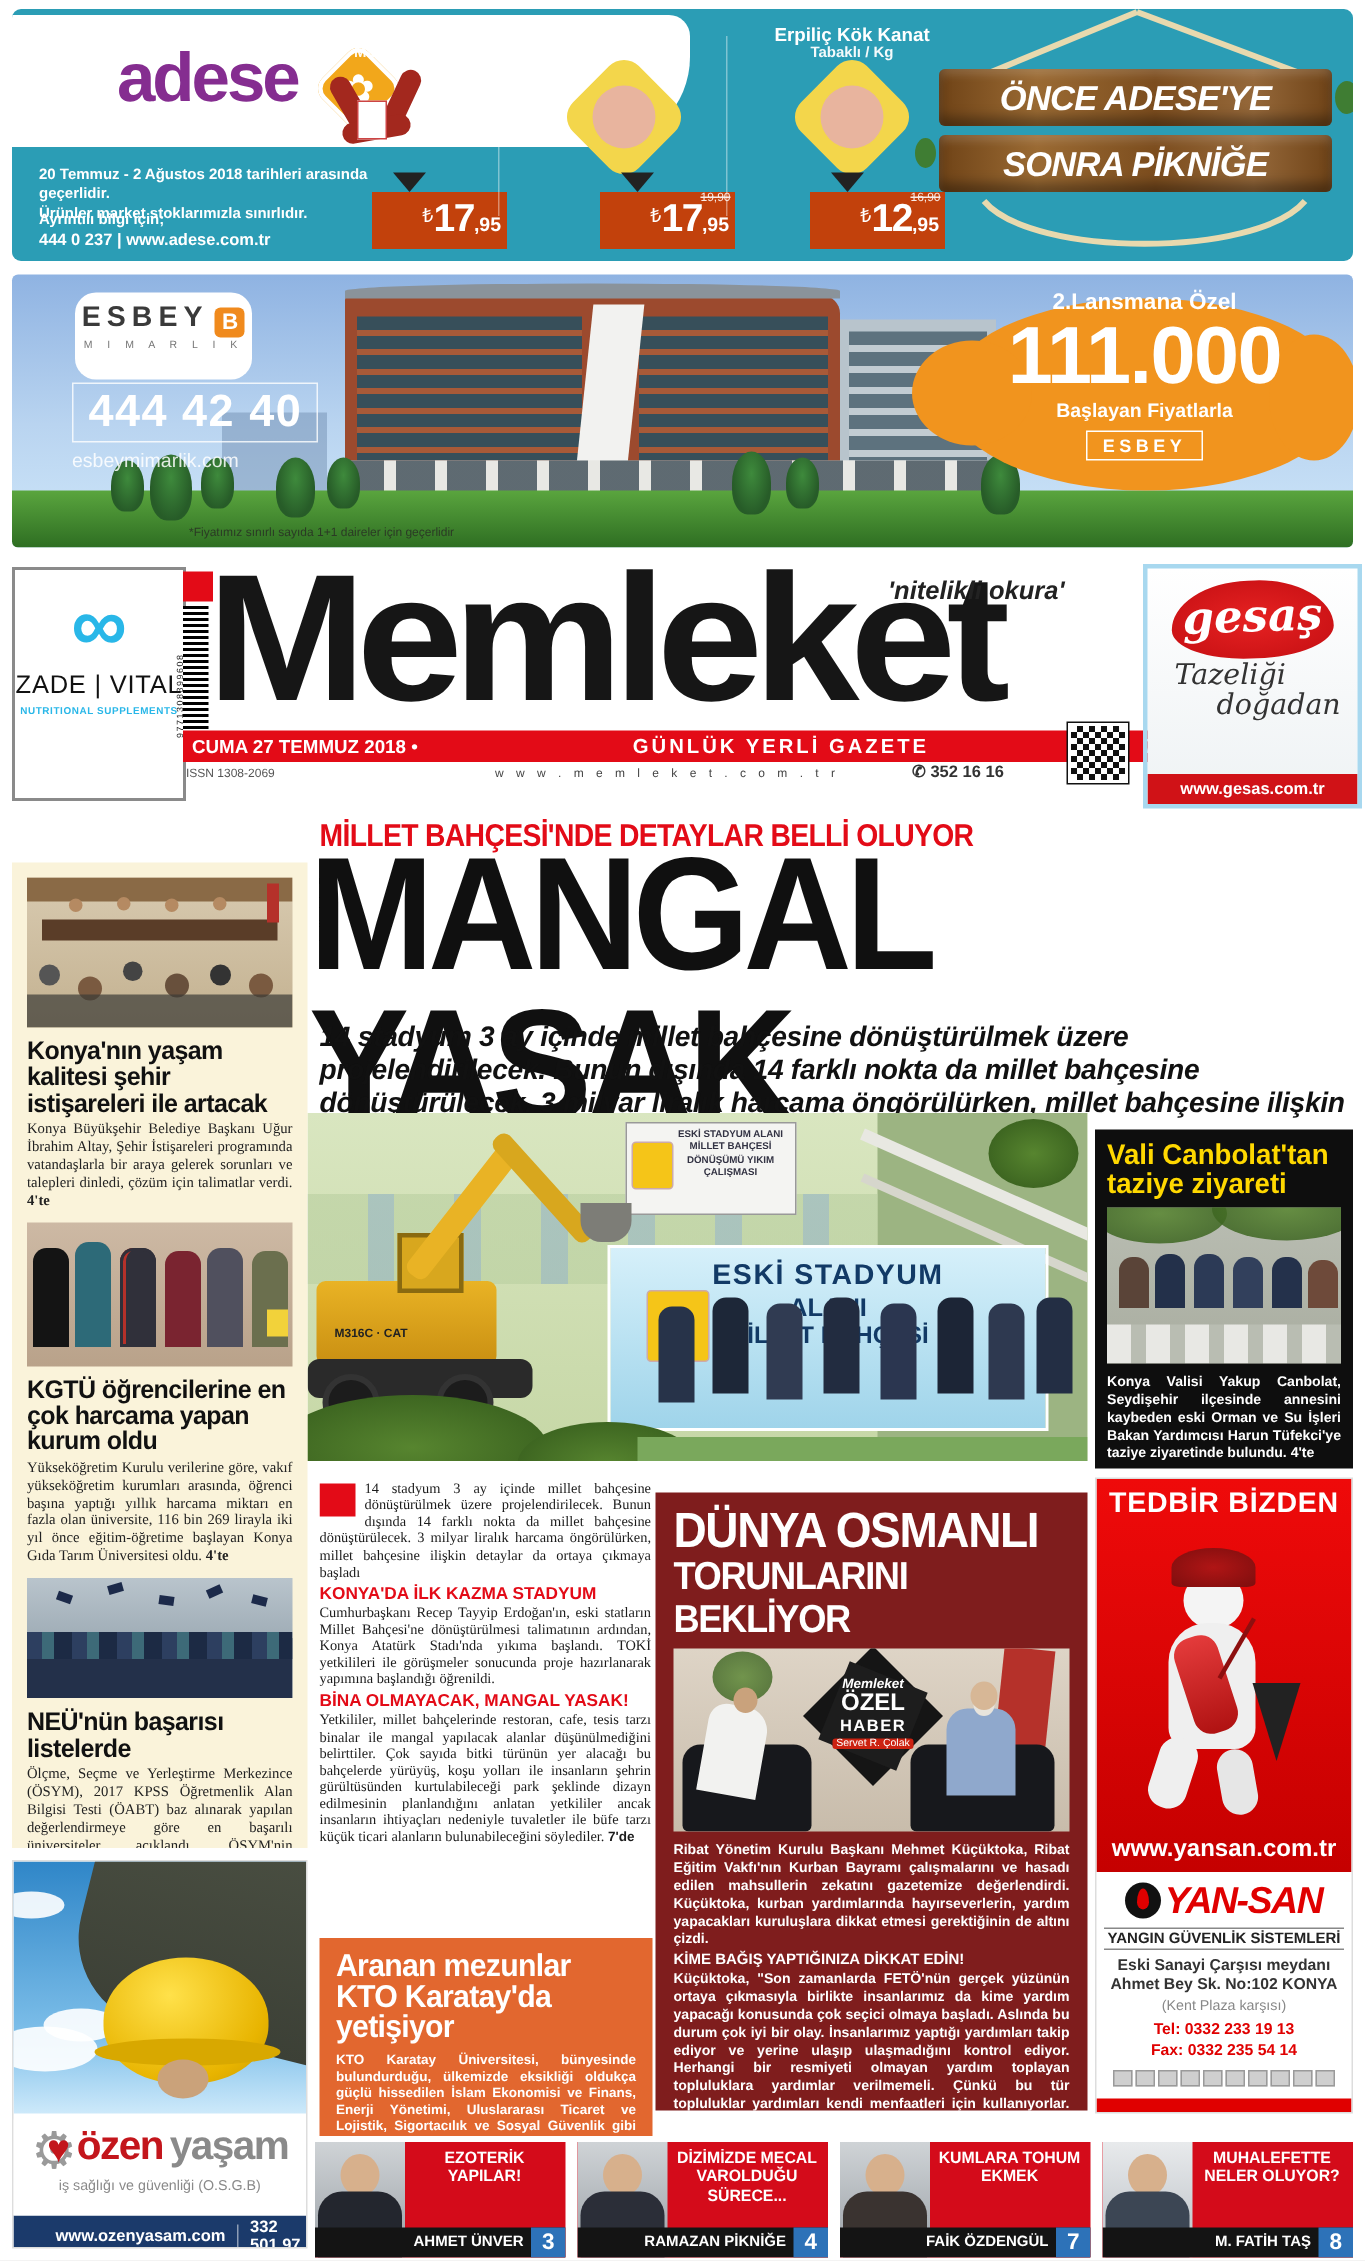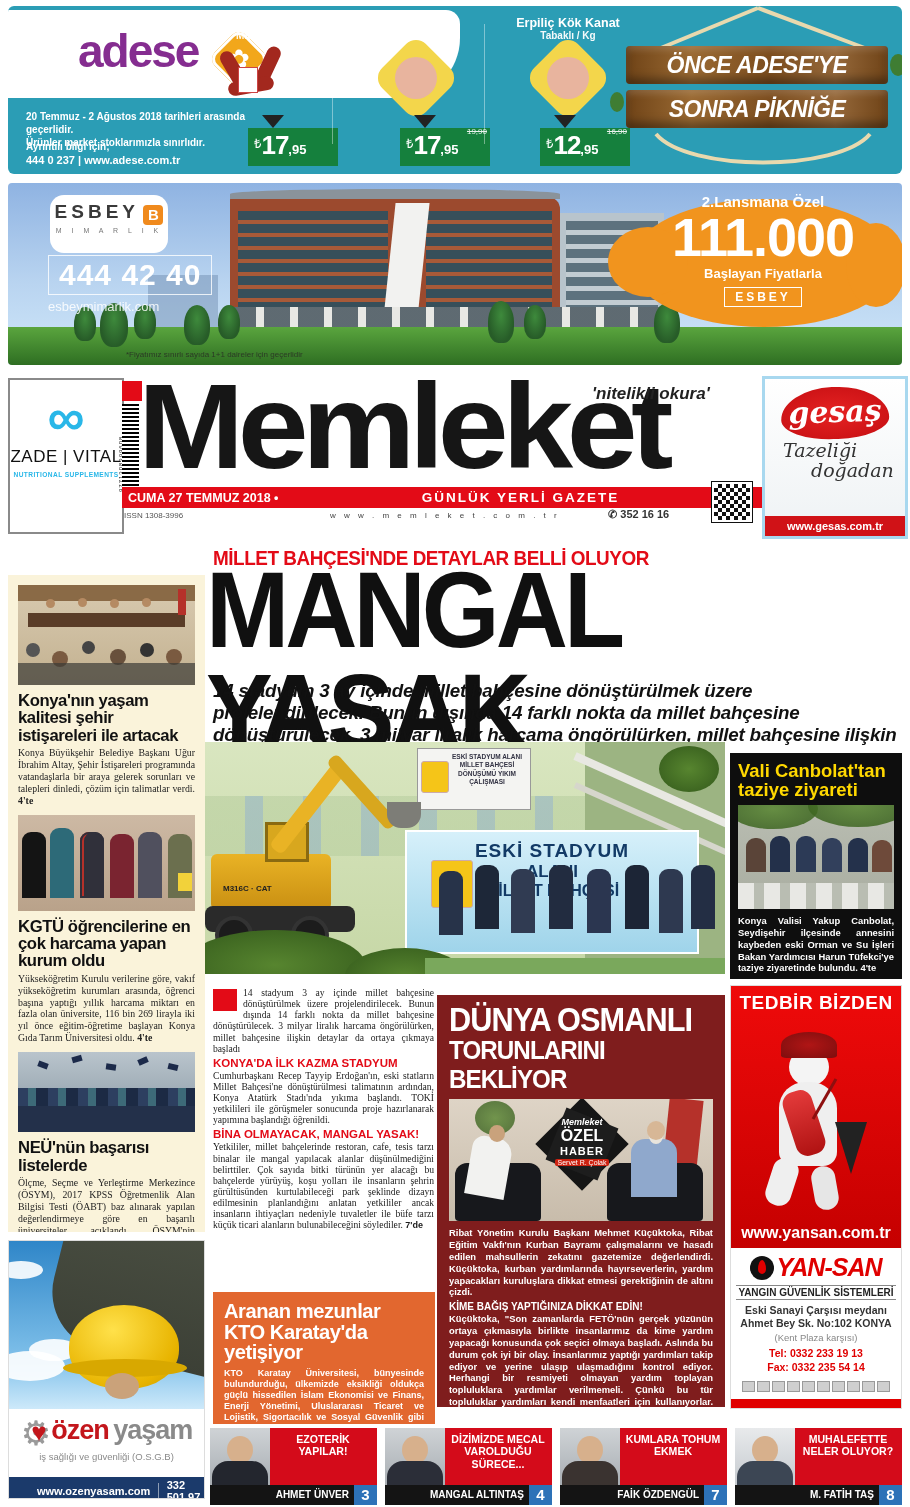--- a/index.html
+++ b/index.html
@@ -15,21 +15,21 @@
      transform:rotate(45deg);margin-left:14px;vertical-align:middle;position:relative;top:-4px;
      box-shadow:inset 0 0 0 3px #fff;color:#fff;text-align:center;}
   .adese-diamond span{display:inline-block;transform:rotate(-45deg);font-size:26px;line-height:44px;}
   .adese-small{color:#fff;font-size:10px;font-weight:bold;line-height:1.3;}
   .prod{width:152px;text-align:center;color:#fff;}
   .prod-name{font-weight:bold;font-size:12.5px;}
   .prod-desc{font-size:10px;font-weight:bold;opacity:.95;}
   .tray{width:62px;height:62px;background:#f3d64b;border-radius:14px;transform:rotate(45deg);margin:6px auto 0;position:relative;overflow:hidden;}
   .tray i{position:absolute;left:10px;top:10px;width:42px;height:42px;border-radius:50%;background:#e8b49e;}
   .sausage{position:absolute;width:14px;height:46px;background:#a3281e;border-radius:8px;}
-  .price-tag{position:absolute;width:80px;height:36px;background:#15803d;color:#fff;text-align:left;padding:2px 4px 0 6px;}
+  .price-tag{position:absolute;width:80px;height:36px;background:#c2410c;color:#fff;text-align:right;padding:2px 4px 0 6px;}
   .price-tag .tri{position:absolute;top:-13px;left:14px;width:0;height:0;border-left:11px solid transparent;border-right:11px solid transparent;border-top:13px solid #222;}
   .price-old{position:absolute;right:3px;top:-1px;font-size:8px;text-decoration:line-through;opacity:.9;}
   .price-cur{font-size:13px;vertical-align:6px;}
   .price-int{font-size:26px;font-weight:900;letter-spacing:-1px;}
   .price-dec{font-size:13px;font-weight:900;}
   .vsep{width:1px;background:rgba(255,255,255,.4);}
   .plank{position:absolute;left:0;right:0;height:38px;border-radius:4px;
      background:linear-gradient(90deg,#6f4317,#9a6a33 25%,#7c4d1e 55%,#95683a 80%,#6f4317);
      box-shadow:inset 0 -6px 8px rgba(0,0,0,.35),inset 0 4px 6px rgba(255,255,255,.15);
      color:#fff;font-weight:900;font-style:italic;text-align:center;font-size:23px;line-height:38px;letter-spacing:-.5px;}
@@ -298,21 +298,21 @@
   <div id="redsq" class="abs"></div>
   <div id="barcode-num" class="abs">9771308399608</div>
   <div id="barcode" class="abs"></div>
   <div id="mast-title" class="abs">Memleket</div>
   <div id="tagline" class="abs">'nitelikli okura'</div>
   <div id="redbar" class="abs flex">
     <span class="d">CUMA 27 TEMMUZ 2018 •</span>
     <span class="g">GÜNLÜK YERLİ GAZETE</span>
     <span class="p">75 Krş</span>
   </div>
-  <div id="issn" class="abs">ISSN 1308-3996</div>
+  <div id="issn" class="abs">ISSN 1308-2069</div>
   <div id="mast-web" class="abs">w w w . m e m l e k e t . c o m . t r</div>
   <div id="mast-phone" class="abs">
     <span>✆</span>
     <span>352 16 16</span>
   </div>
   <div id="qr" class="abs"></div>
   <div id="gesas" class="abs">
     <div class="gesas-blob">gesaş</div>
     <div class="gesas-slogan">
       <div>Tazeliği</div>
@@ -534,21 +534,21 @@
     <div class="t">EZOTERİK YAPILAR!</div>
     <div class="bar">AHMET ÜNVER</div>
     <div class="num">3</div>
   </div>
   <div class="colbox" style="left:385px;">
     <div class="photo">
         <i class="hd"></i>
         <i class="sh" style="background:#2b2e38;"></i>
       </div>
     <div class="t">DİZİMİZDE MECAL VAROLDUĞU SÜRECE...</div>
-    <div class="bar">MANGAL ALTINTAŞ</div>
+    <div class="bar">RAMAZAN PİKNİĞE</div>
     <div class="num">4</div>
   </div>
   <div class="colbox" style="left:560px;">
     <div class="photo">
         <i class="hd"></i>
         <i class="sh" style="background:#3a3330;"></i>
       </div>
     <div class="t">KUMLARA TOHUM EKMEK</div>
     <div class="bar">FAİK ÖZDENGÜL</div>
     <div class="num">7</div>

